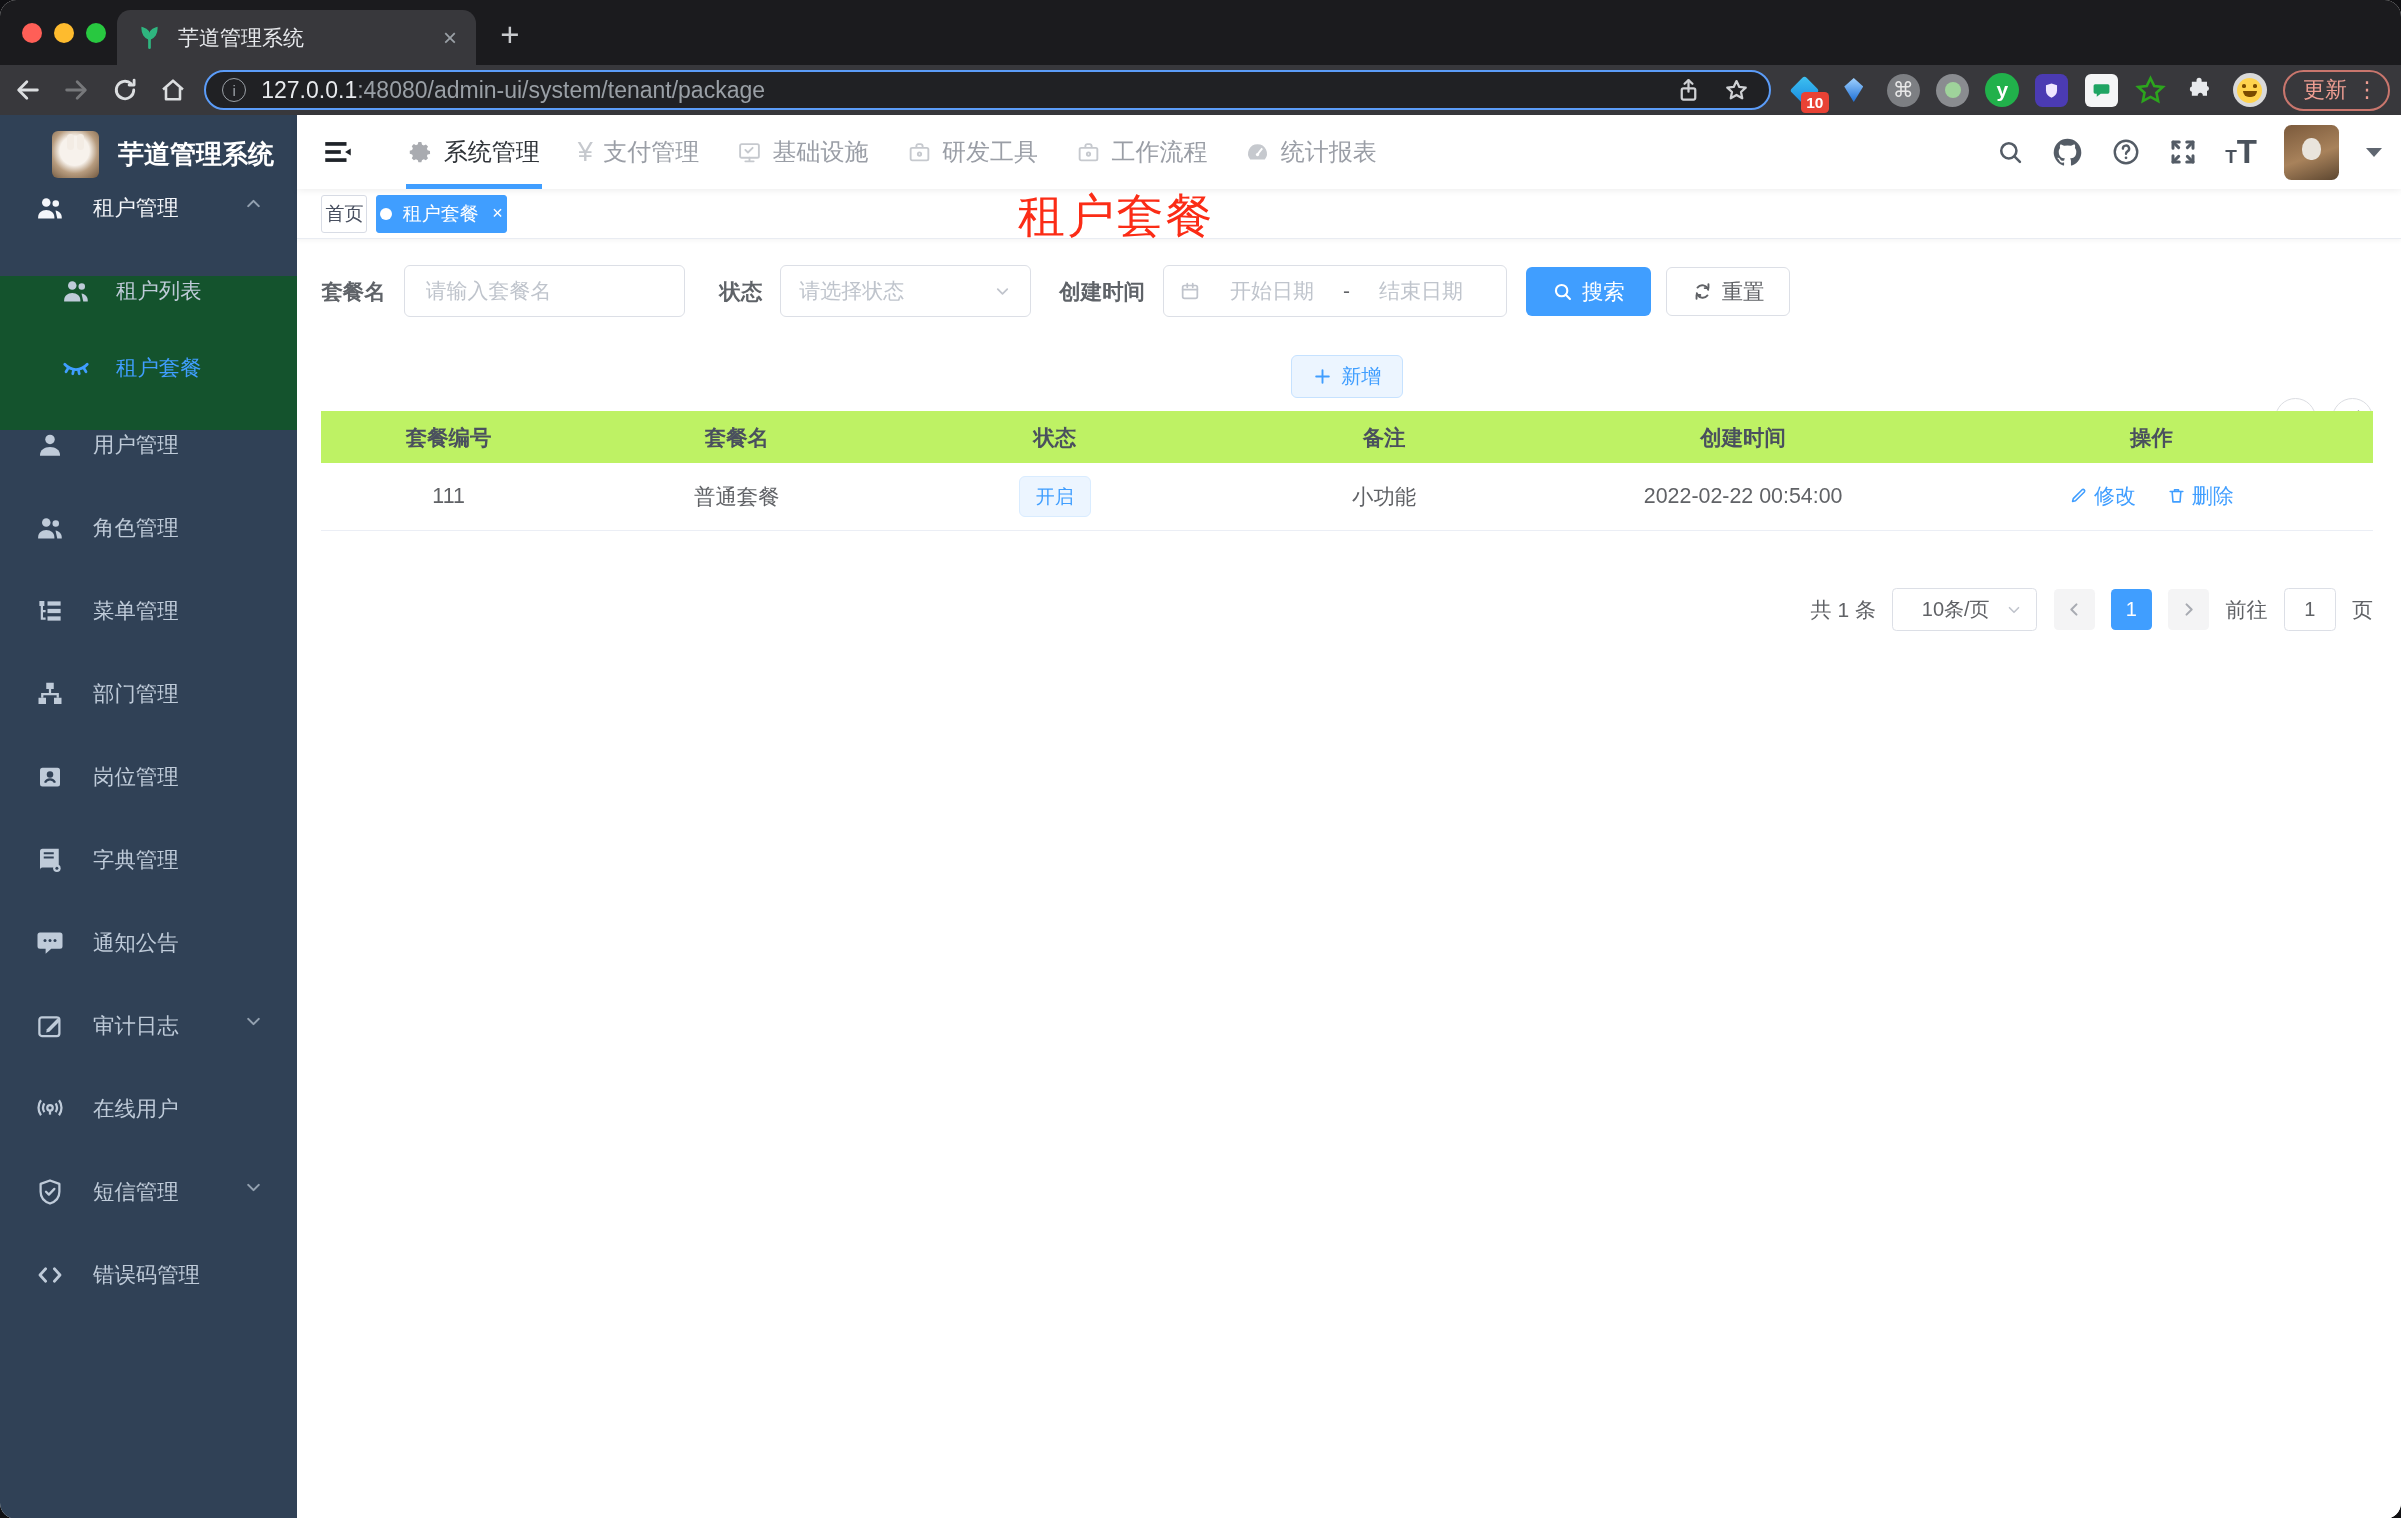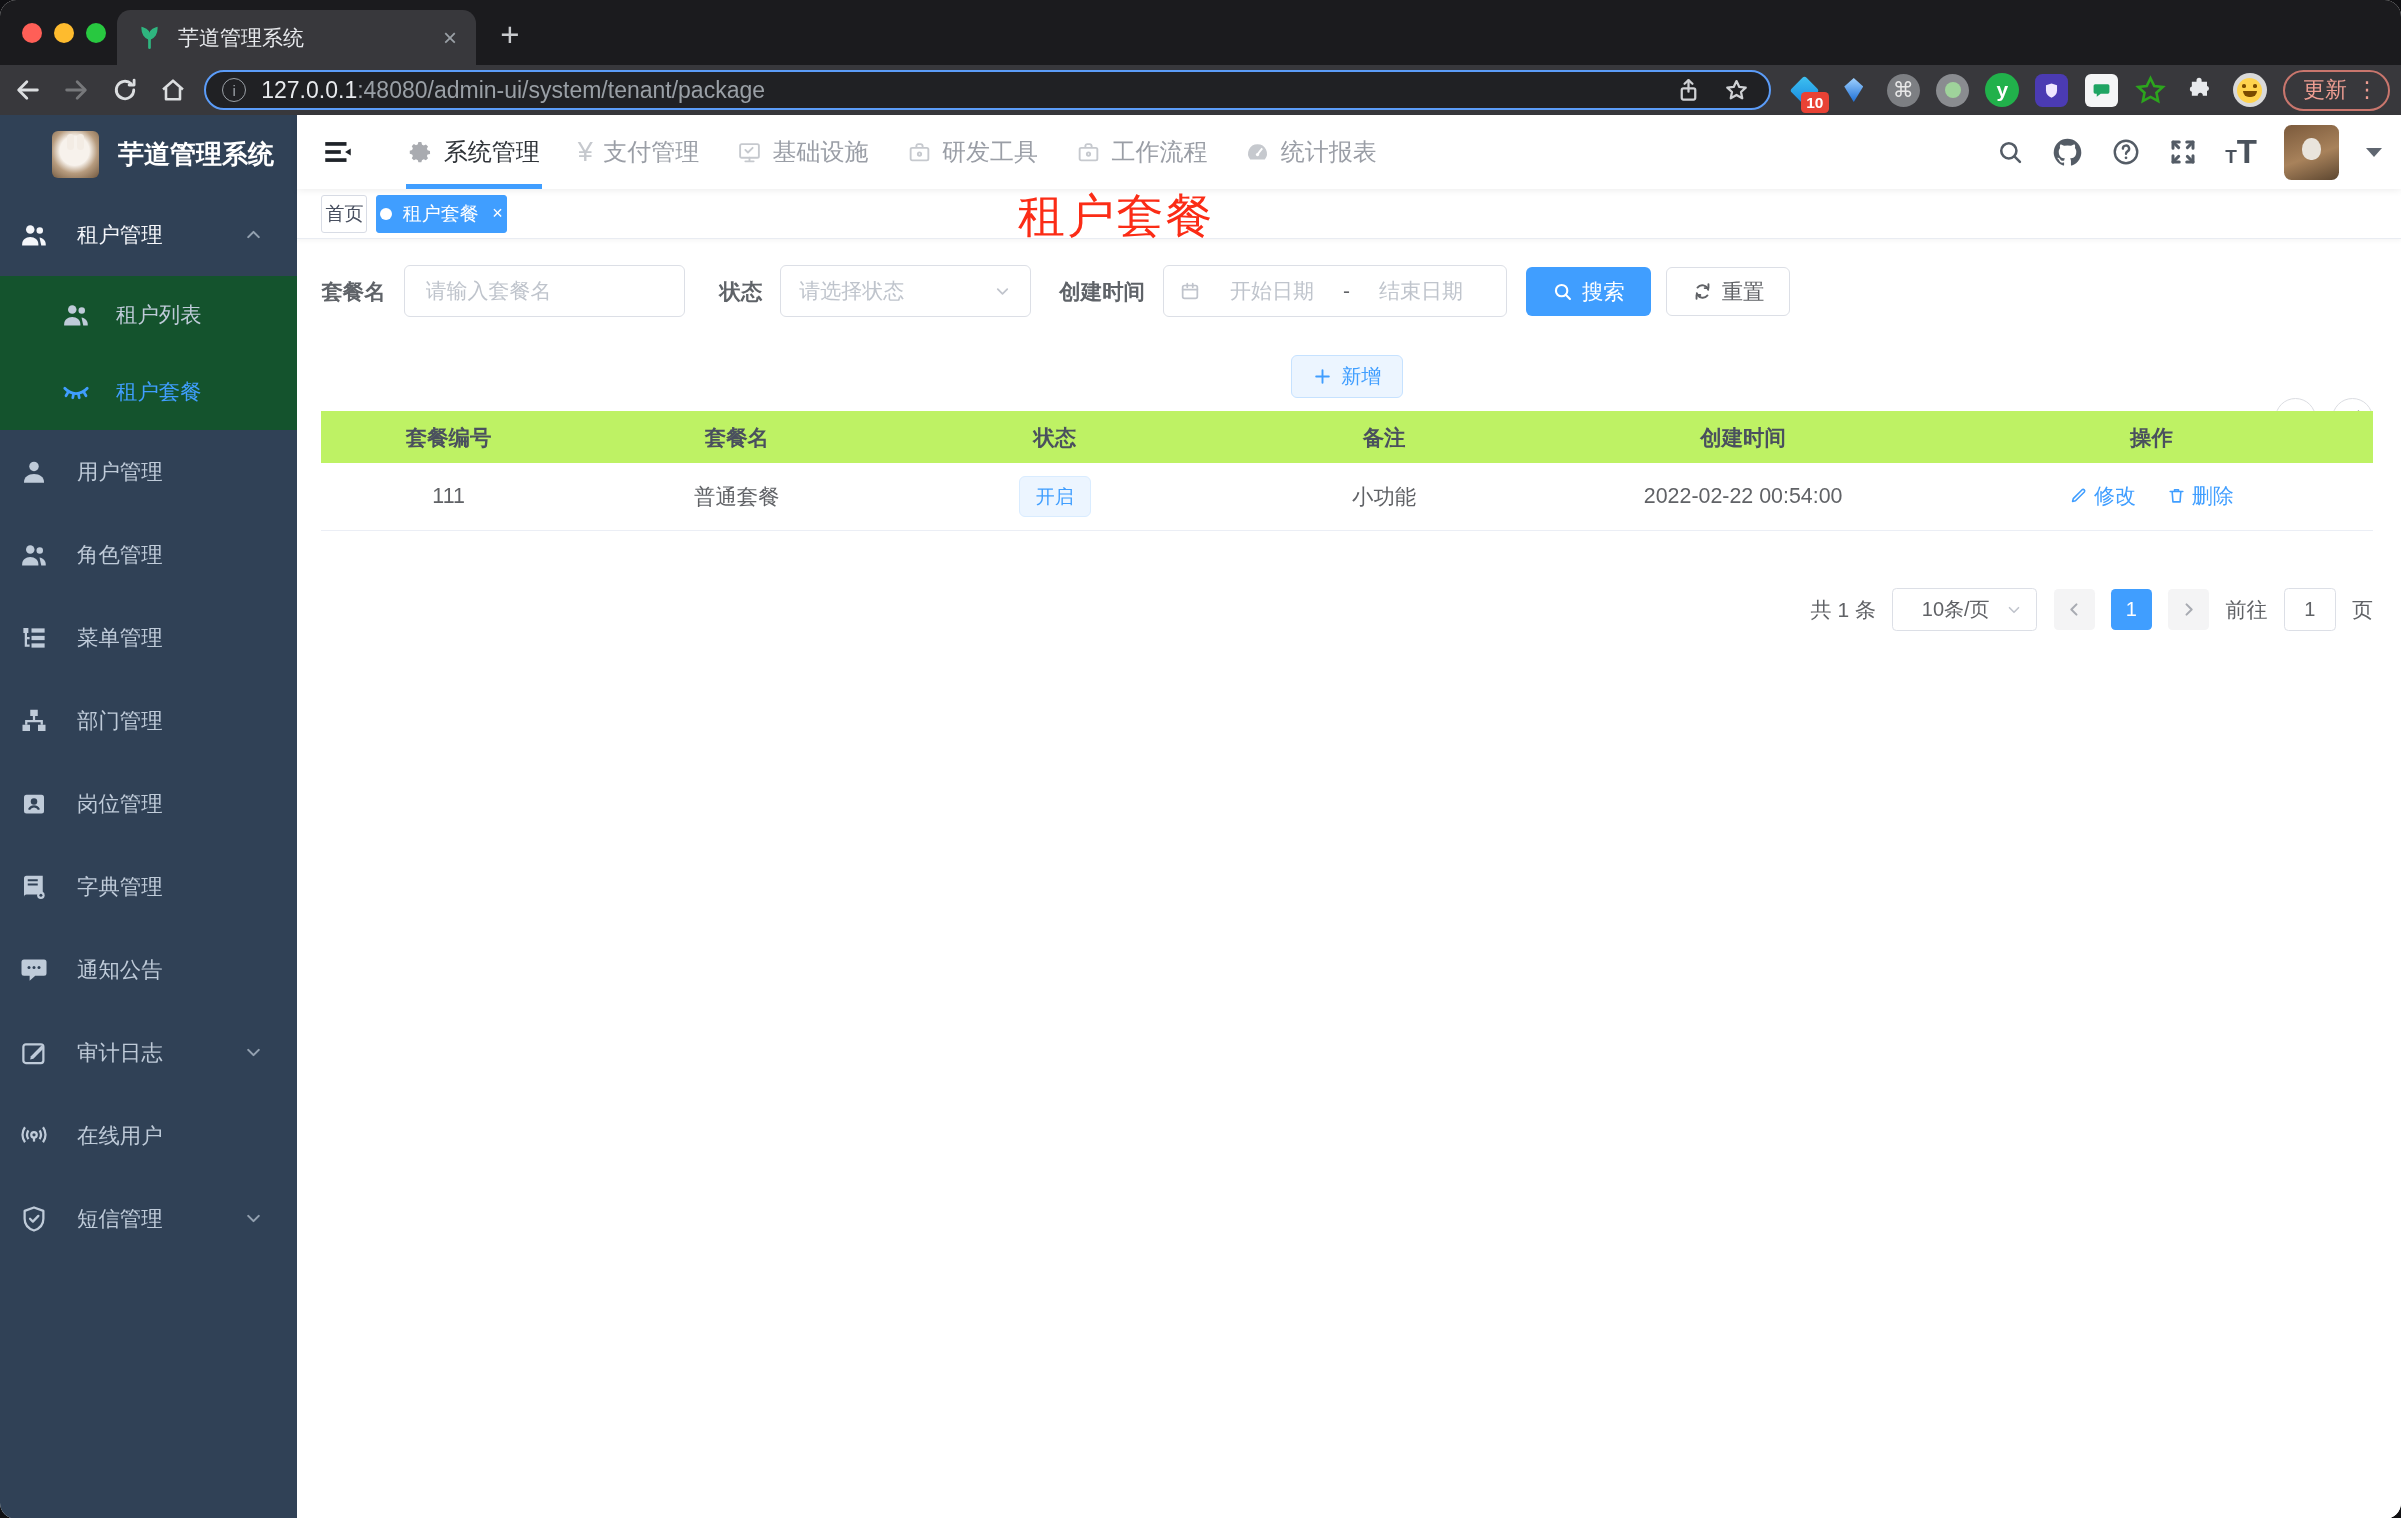--- a/index.html
+++ b/index.html
@@ -45,21 +45,21 @@
   .vdots { letter-spacing:0; font-size:22px; color:#ee9d92; }
 
   
   .sidebar { position:absolute; left:0; top:115px; width:297px; bottom:0; background:#304156; color:#bfcbd9; }
   .logo-row { height:78px; display:flex; align-items:center; padding-left:52px; }
   .logo-img { width:47px; height:47px; border-radius:6px; background:radial-gradient(circle at 48% 42%, #f7f2ec 0 40%, #b79c7f 62%, #6f563d 100%); position:relative; }
   .logo-img::before, .logo-img::after { content:""; position:absolute; top:3px; width:7.4px; height:16.3px; border-radius:4.4px; background:#f3ece4; }
   .logo-img::before{ left:15px; } .logo-img::after{ left:25px; }
   .brand { color:#ffffff; font-size:26px; font-weight:bold; margin-left:19px; white-space:nowrap; }
   .menu { margin-top:0; }
-  .m-item { height:83px; display:flex; align-items:center; padding:0 19px; font-size:21.4px; color:#bfcbd9; position:relative; }
+  .m-item { height:83px; display:flex; align-items:flex-start; padding:0 35px; font-size:21.4px; color:#bfcbd9; position:relative; }
   .m-item .ic { width:30px; height:30px; margin-right:28px; flex:none; }
   .m-item.opened { color:#f4f6fa; }
   .m-item .chev { position:absolute; right:33px; color:#93a1b0; }
   .submenu { background:#14532d; }
   .submenu .m-item { height:77px; padding-left:61px; font-size:21.4px; }
   .submenu .m-item .ic { margin-right:25px; }
   .m-item.active { color:#409eff; }
 
   .main-header { position:absolute; left:297px; top:115px; right:0; height:74px; background:#fff; display:flex; align-items:center; box-shadow:0 1.5px 7.4px rgba(0,0,0,.08); z-index:3; }
   .hamburger { margin-left:24.4px; color:#1f2329; }
@@ -367,20 +367,27 @@
       <div class="m-item">
         <svg class="ic" viewBox="0 0 24 24" fill="none" stroke="currentColor" stroke-width="1.8" stroke-linejoin="round">
             <path d="M12 2.8l7.5 2.7v6.3c0 4.8-3.2 8-7.5 9.4-4.3-1.4-7.5-4.6-7.5-9.4V5.5z"></path>
             <path d="M8.8 11.8l2.3 2.3 4.4-4.6" stroke-linecap="round"></path>
           </svg>
         <span>短信管理</span>
         <svg class="chev" width="21" height="21" viewBox="0 0 24 24" fill="none" stroke="currentColor" stroke-width="2.4" stroke-linecap="round" stroke-linejoin="round">
             <path d="M6 9l6 6 6-6"></path>
           </svg>
       </div>
+      <div class="m-item">
+        <svg class="ic" viewBox="0 0 24 24" fill="none" stroke="currentColor" stroke-width="2.2" stroke-linecap="round" stroke-linejoin="round">
+            <path d="M8.5 7 4 12l4.5 5"></path>
+            <path d="M15.5 7 20 12l-4.5 5"></path>
+          </svg>
+        <span>错误码管理</span>
+      </div>
     </div>
   </div>
 
   <div class="main-header">
     <span class="hamburger">
       <svg width="34" height="34" viewBox="0 0 24 24" fill="currentColor">
           <rect x="3" y="5" width="15" height="2.6"></rect>
           <rect x="3" y="10.7" width="11" height="2.6"></rect>
           <rect x="3" y="16.4" width="15" height="2.6"></rect>
           <path d="M21 9.5v5l-4-2.5z"></path>

